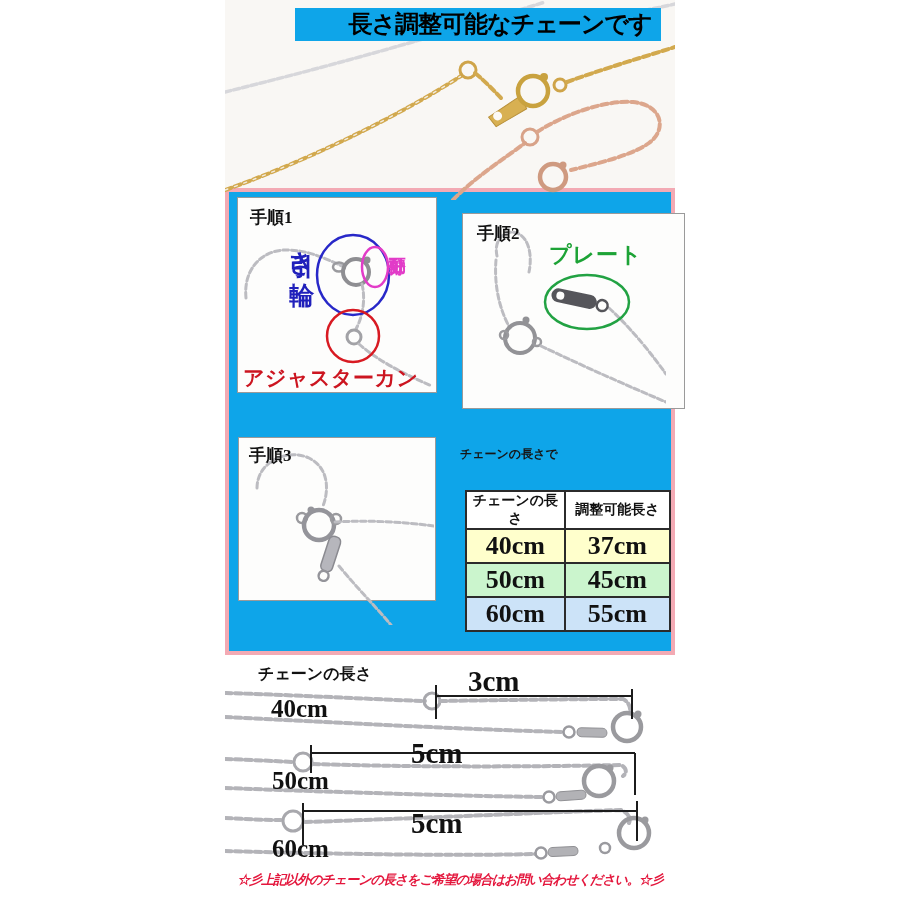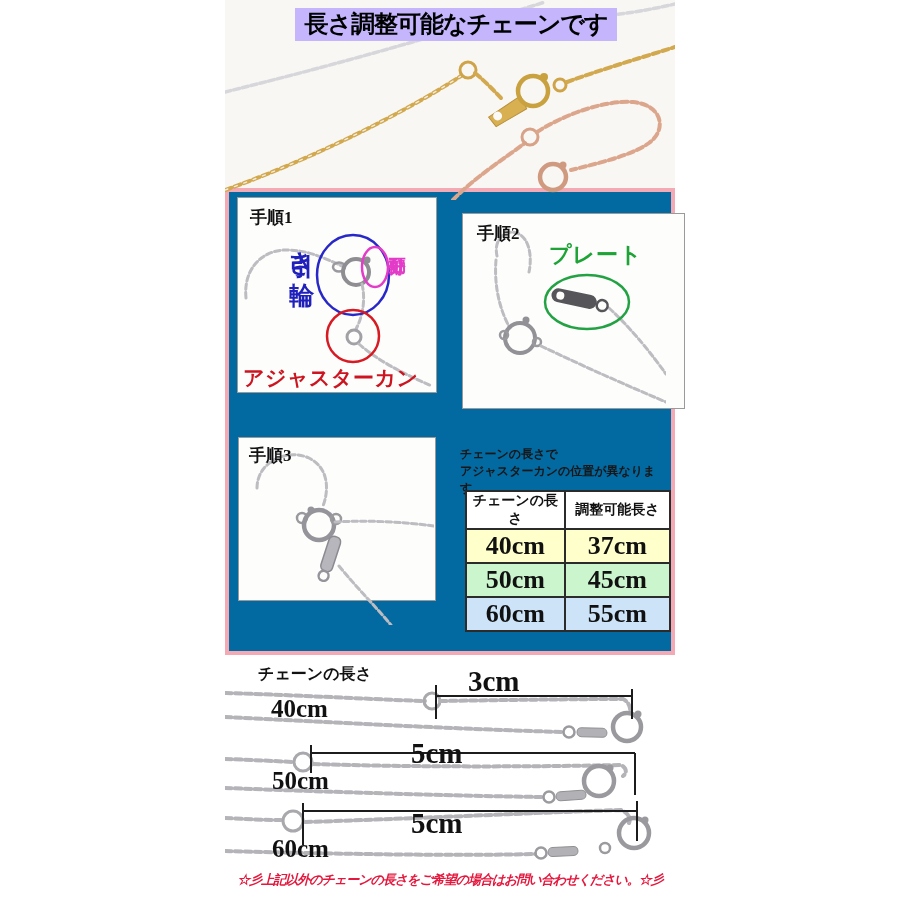--- a/index.html
+++ b/index.html
@@ -13,21 +13,21 @@
   .silfaint{stroke:#d7d7db;stroke-width:3.5;stroke-dasharray:6 3;}
   .gold{stroke:#d2a94e;stroke-width:4;stroke-dasharray:6.5 3.5;}
   .rose{stroke:#dca68c;stroke-width:4;stroke-dasharray:6.5 3.5;}
   .hi{stroke:#f3ece0;stroke-width:1.4;stroke-dasharray:3 7;}
   .ring{fill:none;}
   .tick{stroke:#1c1c1c;stroke-width:2;}
   
   #title-band{left:295px;top:8px;width:322px;height:33px;background:#f2a5af;
       text-align:center;line-height:33px;font-size:24px;font-weight:bold;letter-spacing:-1px;color:#000;}
   
-  #pink{left:225px;top:188px;width:450px;height:467px;background:#0369a1;border:4px solid #f3aab4;box-sizing:border-box;}
+  #pink{left:225px;top:188px;width:450px;height:467px;background:#0ea5e9;border:4px solid #f3aab4;box-sizing:border-box;}
   .panel{position:absolute;background:#fdfdfc;border:1.5px solid #9a9a9a;box-sizing:border-box;}
   .steplabel{position:absolute;font-size:17px;font-weight:bold;color:#111;}
   .v-text{position:absolute;writing-mode:vertical-rl;text-orientation:upright;font-weight:bold;line-height:1.05;}
   #p1-clasp-label{left:50px;top:36px;font-size:25px;color:#2020bb;}
   #p1-movable-label{left:150px;top:46px;font-size:17px;color:#e23cc8;}
   #p1-adjuster-label{position:absolute;left:5px;top:166px;font-size:21px;font-weight:bold;color:#cc1520;letter-spacing:0.5px;}
   #p2-plate-label{position:absolute;left:86px;top:26px;font-size:22px;font-weight:bold;color:#1da336;letter-spacing:1px;}
   .caption{position:absolute;font-size:17px;font-weight:bold;color:#0c0c0c;}
   #caption1{left:0;top:208px;width:442px;text-align:center;}
   #caption2{left:3px;top:439px;}
@@ -110,21 +110,20 @@
           <circle class="ring" cx="92" cy="139" r="5" stroke="#94949a" stroke-width="2.5"></circle>
         </g>
         <path class="chain silthin" d="M 96,84 C 130,82 165,84 195,88"></path>
         <path class="chain silthin" d="M 100,128 C 118,150 138,170 152,187"></path>
       </svg>
       <div class="steplabel" style="left:10px;top:6px;">手順3</div>
     </div>
 
     <div id="size-note">
       <div>チェーンの長さで</div>
-      <div>アジャスターカンの位置が異なります。</div>
     </div>
 
     <table id="size-table">
       <tbody>
           <tr>
         <th>チェーンの長さ</th>
         <th>調整可能長さ</th>
       </tr>
       <tr style="background-color: rgb(255, 255, 204);">
         <td>40cm</td>
@@ -162,21 +161,21 @@
     <circle class="ring" cx="335" cy="85" r="6" stroke="#cfa449" stroke-width="3"></circle>
     <path class="chain gold" d="M 342,82 C 375,70 415,58 450,47"></path>
 
     <path class="chain rose" d="M 228,200 C 250,177 280,158 300,143"></path>
     <circle class="ring" cx="305" cy="137" r="8" stroke="#d8a288" stroke-width="3"></circle>
     <path class="chain rose" d="M 312,132 C 340,114 380,100 408,102 C 438,105 442,130 424,143 C 406,156 370,164 346,170"></path>
     <circle class="ring" cx="328" cy="177" r="13" stroke="#cf9a80" stroke-width="4.5"></circle>
     <circle cx="338" cy="165" r="3.5" fill="#cf9a80"></circle>
   </svg>
 
-  <div class="abs" id="title-band" style="background-color: #c4b5fd;">長さ調整可能なチェーンです</div>
+  <div class="abs" id="title-band" style="background-color: #0ea5e9; padding-left: 44px;">長さ調整可能なチェーンです</div>
 
   <div class="abs" id="bottom">
     <svg width="450" height="245" viewBox="0 0 450 245">
 
       <path class="chain sil" d="M 0,38 C 70,40 140,44 200,46"></path>
       <circle class="ring" cx="207" cy="46" r="8" stroke="#a8a8ad" stroke-width="3"></circle>
       <path class="chain sil" d="M 215,46 C 280,45 350,44 398,44 C 404,47 406,53 405,58"></path>
       <path class="chain sil" d="M 0,62 C 100,67 230,74 338,77"></path>
       <circle class="ring" cx="344" cy="77" r="5.5" stroke="#9a9a9f" stroke-width="2.5"></circle>
       <g transform="rotate(2 367 77)">

